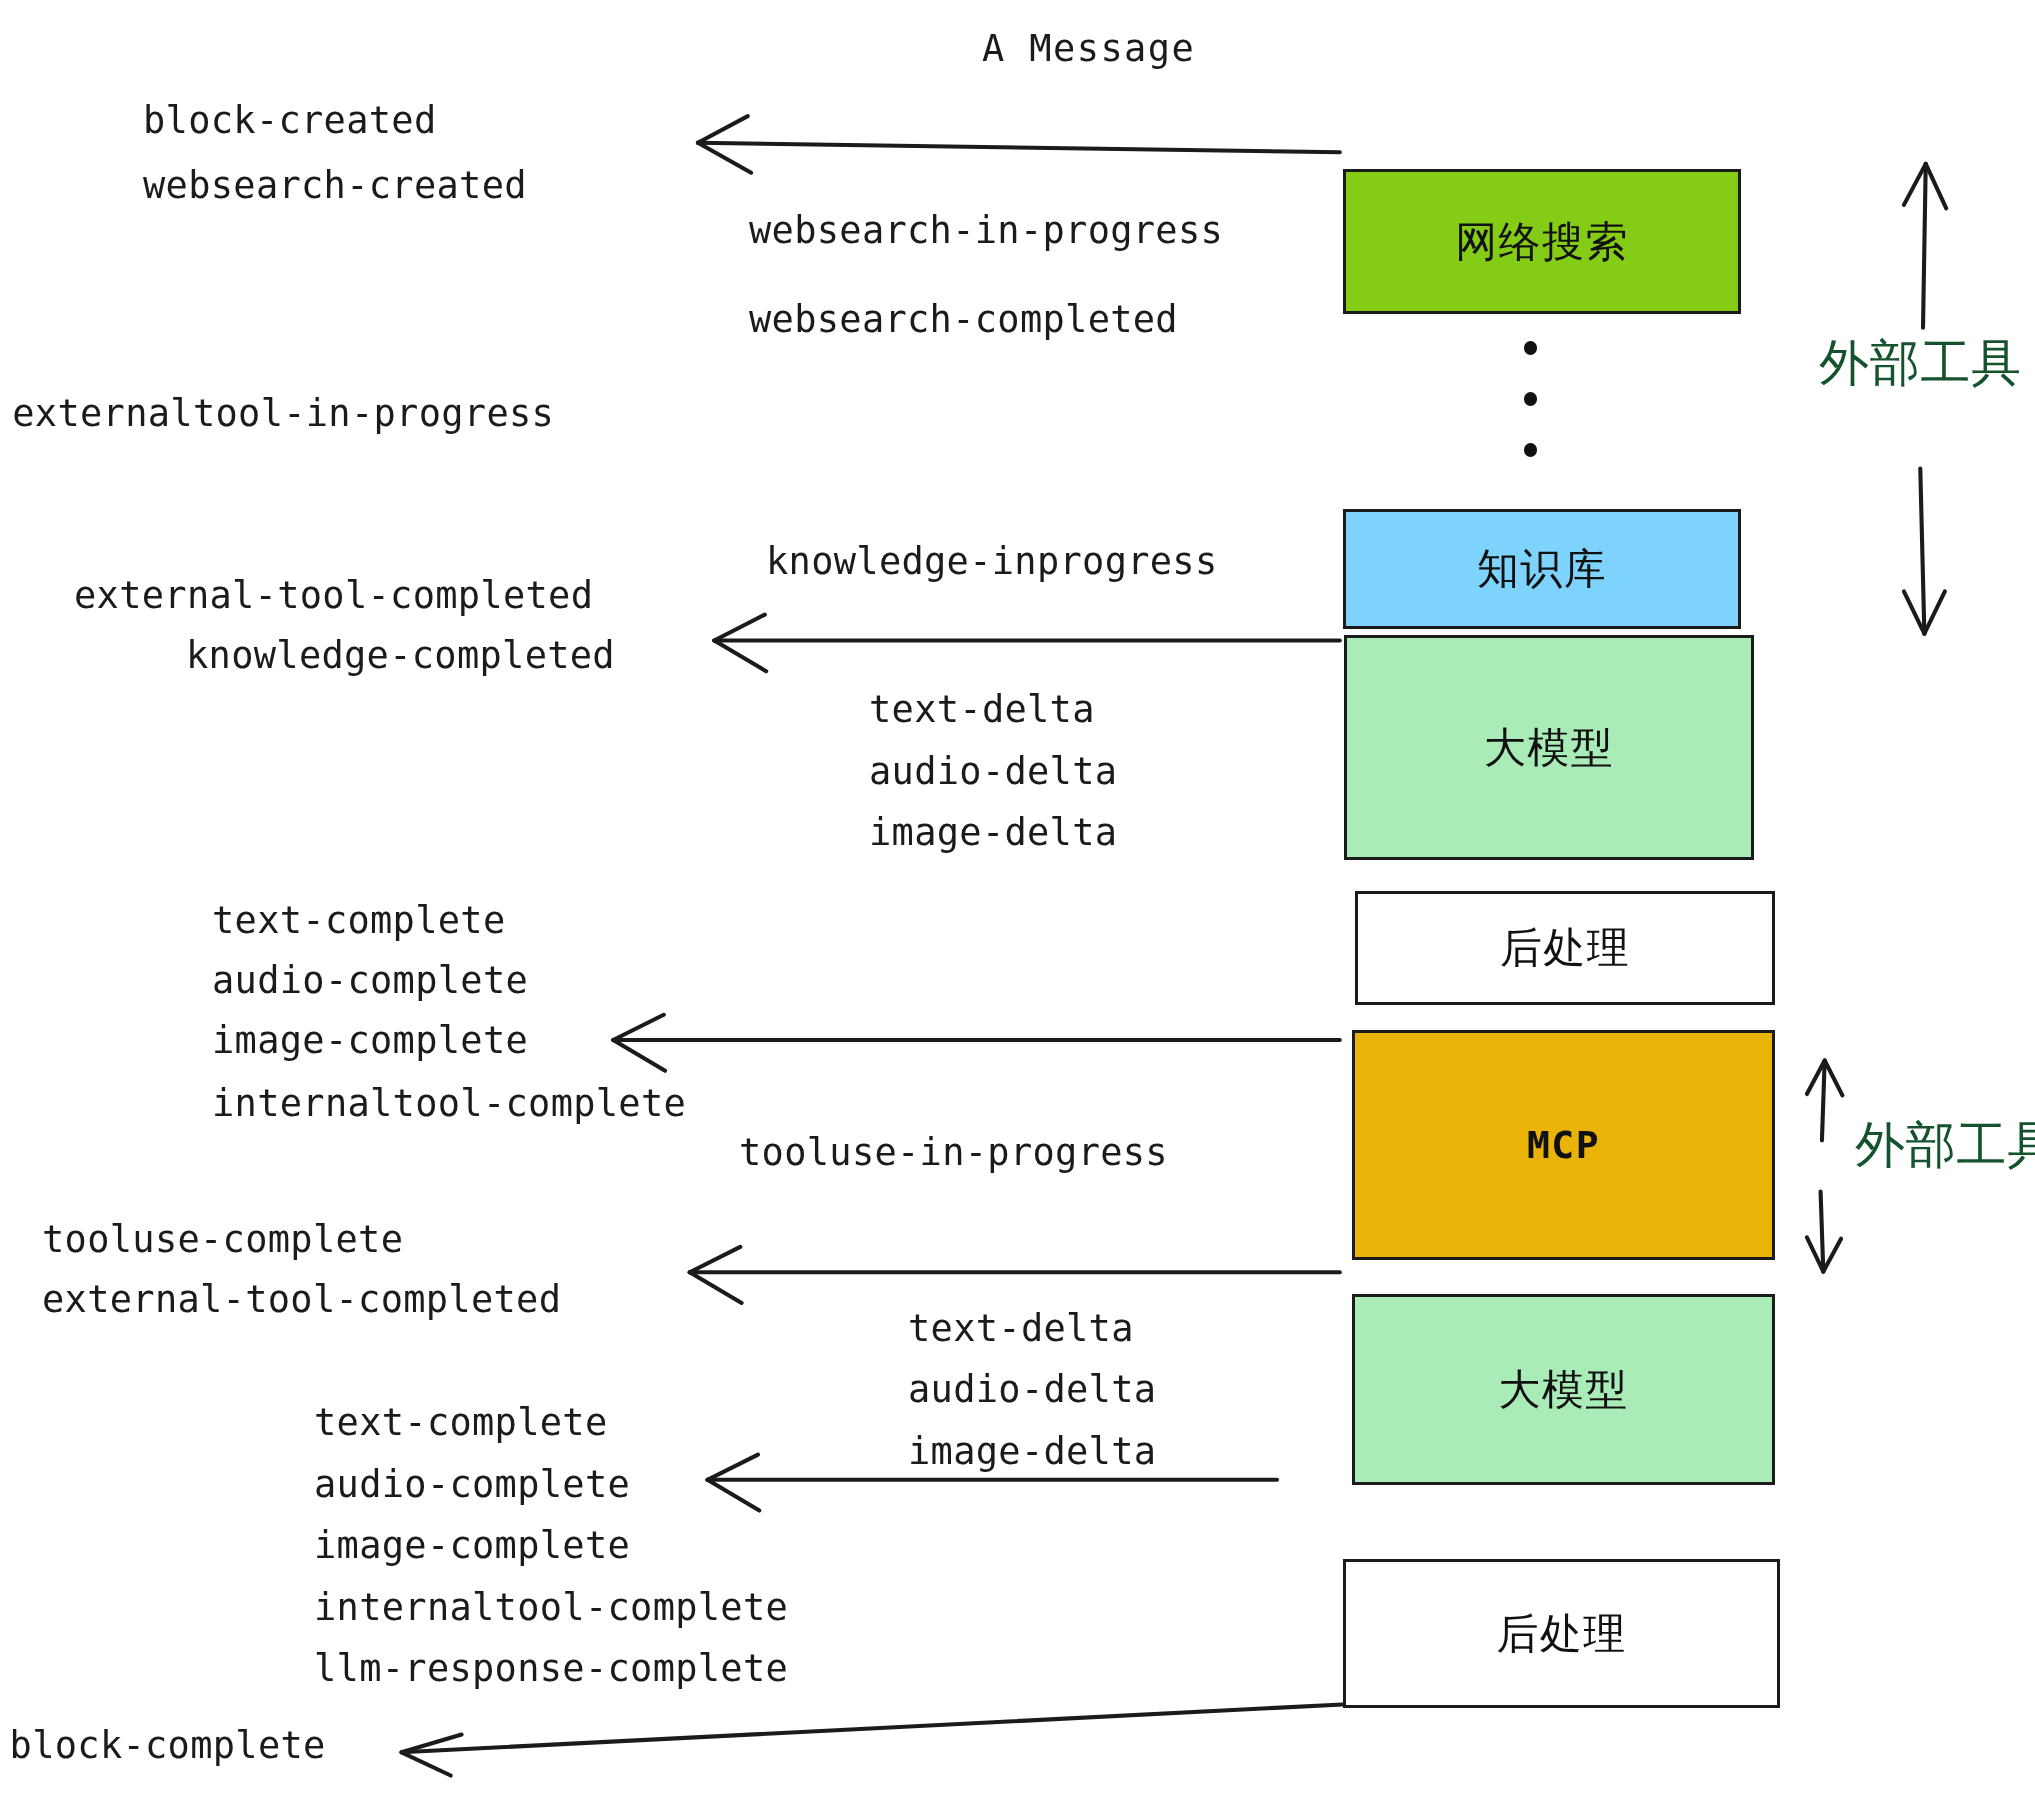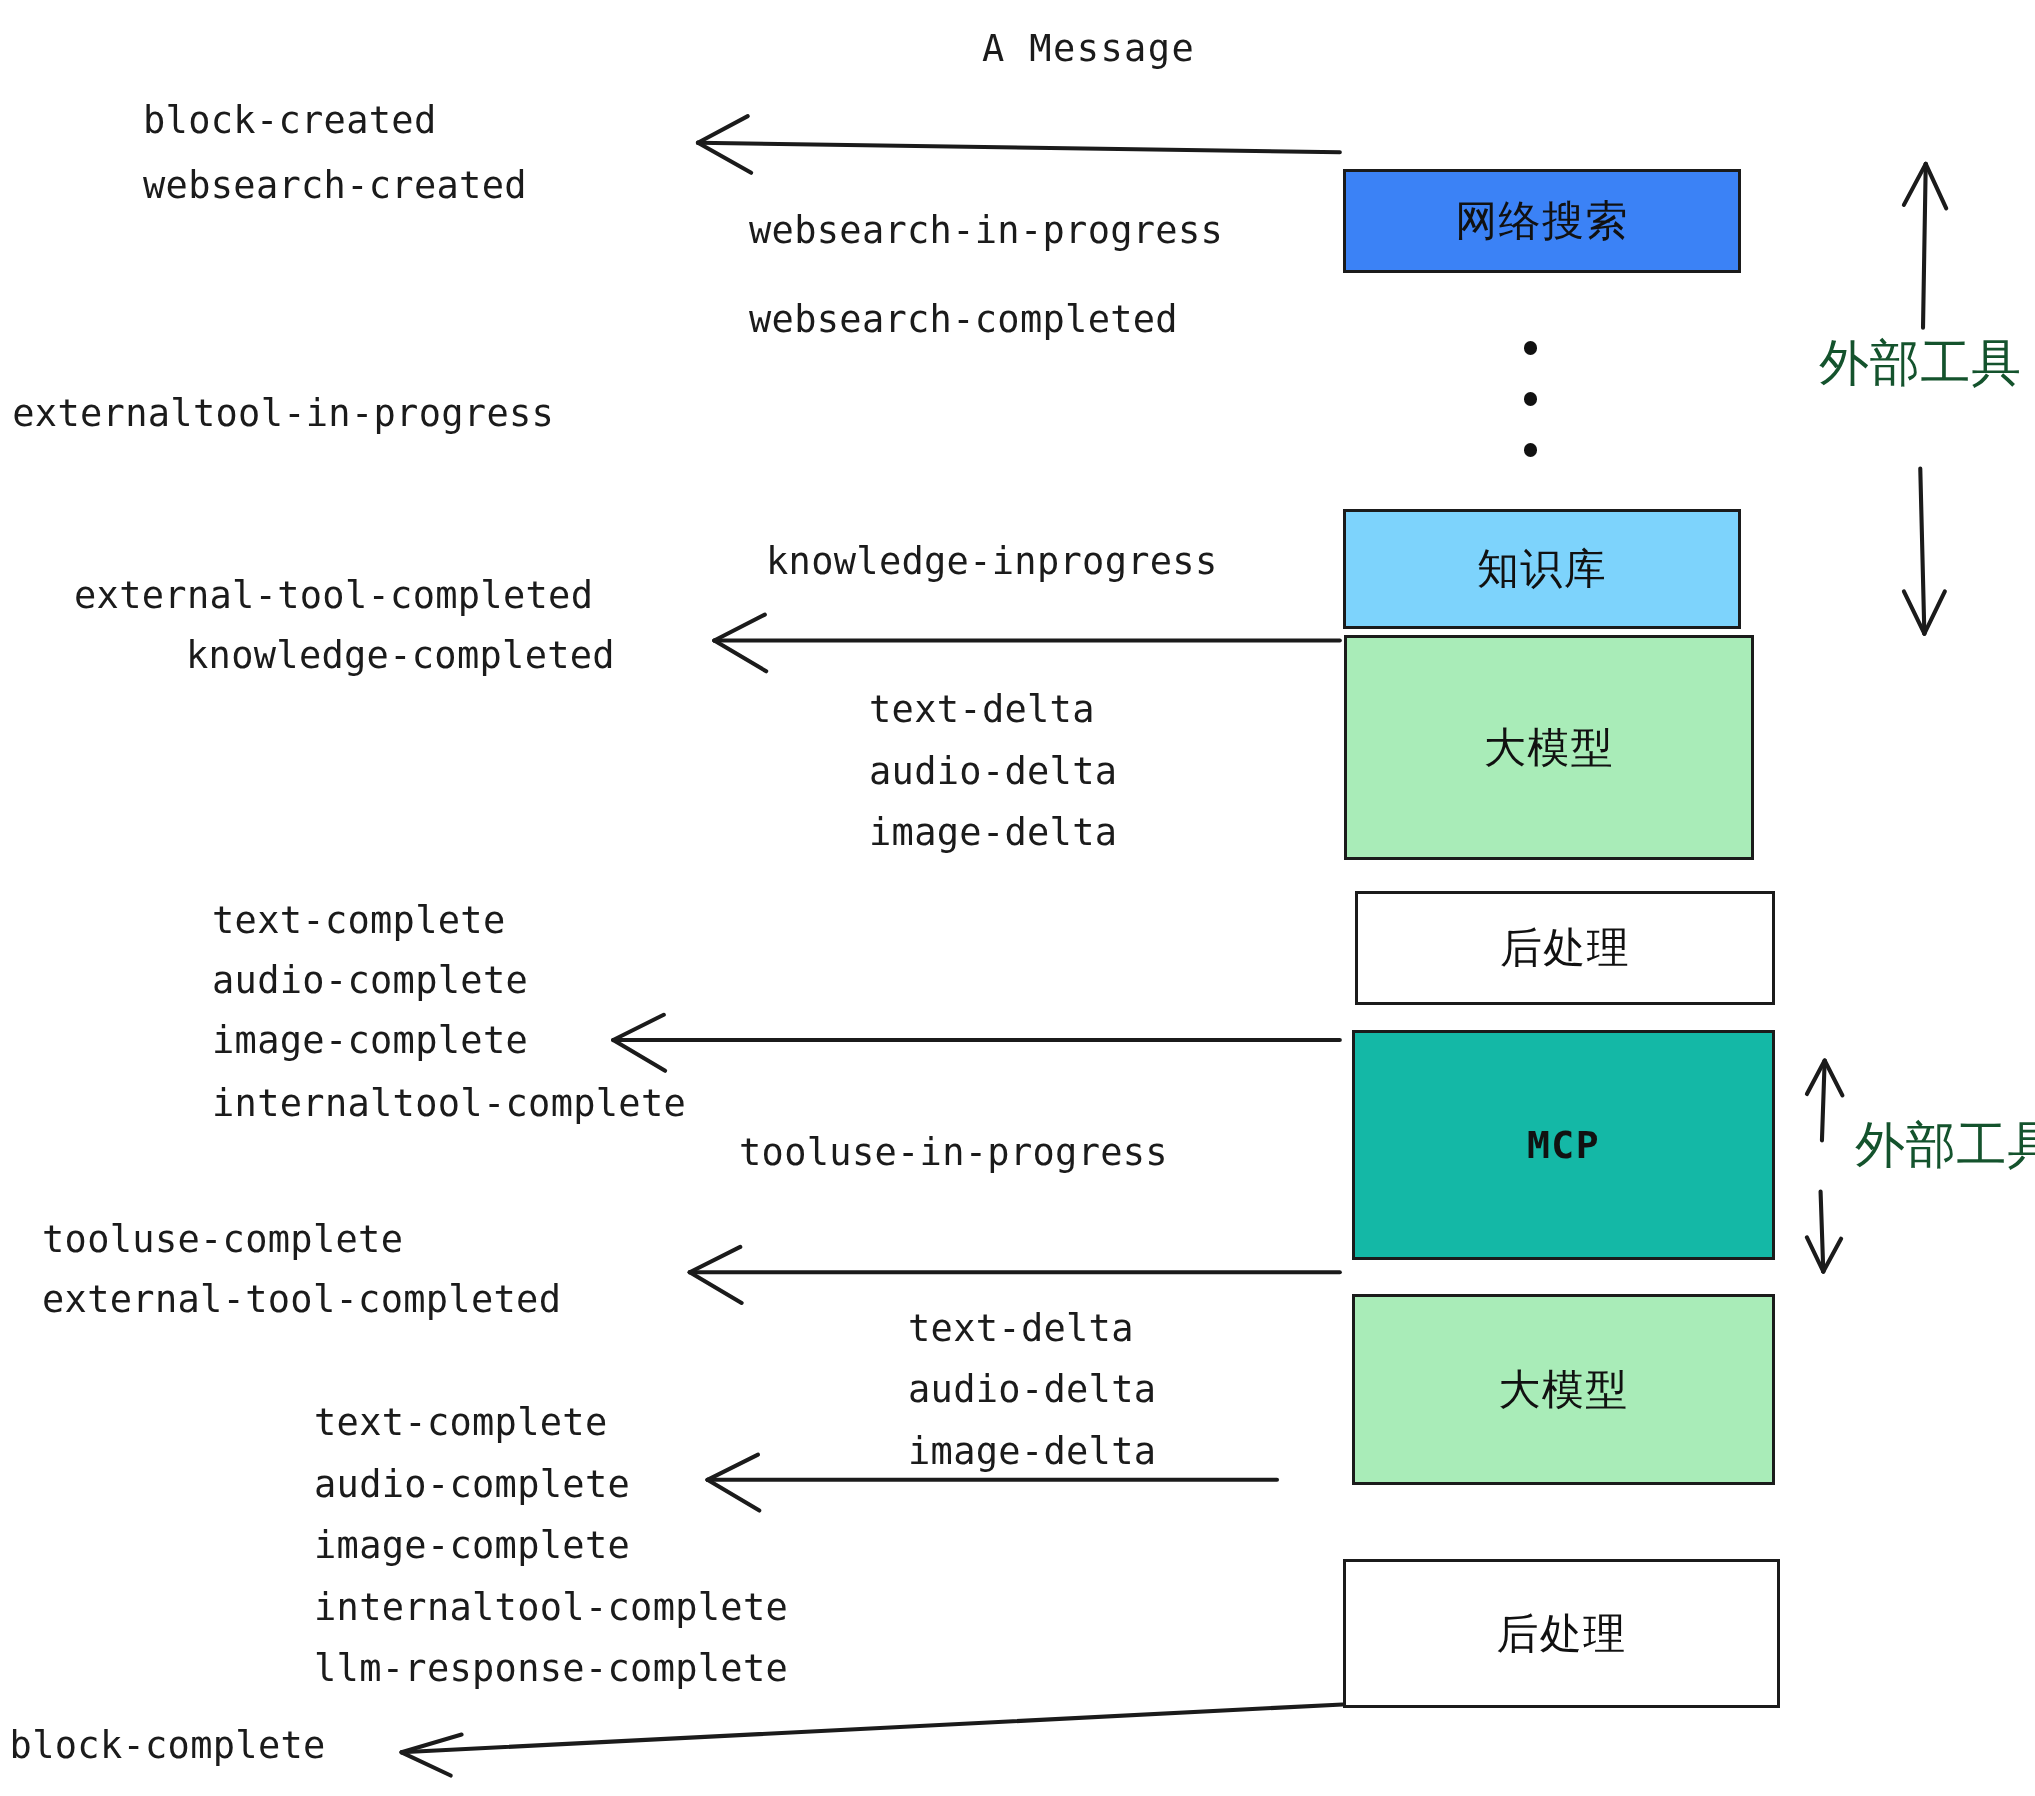--- a/index.html
+++ b/index.html
@@ -127,35 +127,35 @@
 
       <path d="M2672 1553 L 2668 1670"></path>
       <path d="M2672 1553 L 2646 1602"></path>
       <path d="M2672 1553 L 2698 1604"></path>
       <path d="M2666 1745 L 2670 1862"></path>
       <path d="M2670 1862 L 2646 1812"></path>
       <path d="M2670 1862 L 2696 1814"></path>
     </g>
   </svg>
 
-  <div class="node" style="left:1343px; top:169px; width:398px; height:104px; background:#3b82f6;">网络搜索</div>
+  <div class="node" style="left:1343px; top:169px; width:398px; height:145px; background:#84cc16;">网络搜索</div>
 
   <div class="dots" style="left:1523px; top:341px; width:15px; height:116px;">
     <span></span>
       <span></span>
       <span></span>
   </div>
 
   <div class="node" style="left:1343px; top:509px; width:398px; height:120px; background:#7dd3fc;">知识库</div>
 
   <div class="node" style="left:1344px; top:635px; width:410px; height:225px; background:#a9ecb8;">大模型</div>
 
   <div class="node" style="left:1355px; top:891px; width:420px; height:114px; background:#ffffff;">后处理</div>
 
-  <div class="node mcp-node" style="left:1352px; top:1030px; width:423px; height:230px; background:#14b8a6;">MCP</div>
+  <div class="node mcp-node" style="left:1352px; top:1030px; width:423px; height:230px; background:#eab308;">MCP</div>
 
   <div class="node" style="left:1352px; top:1294px; width:423px; height:191px; background:#a9ecb8;">大模型</div>
 
   <div class="node" style="left:1343px; top:1559px; width:437px; height:149px; background:#ffffff;">后处理</div>
 
   <div class="sidelabel" style="left:1819px; top:338px;">外部工具</div>
 
   <div class="sidelabel" style="left:1855px; top:1120px;">外部工具</div>
 
   <div class="evt" style="left:143px; top:102px;">block-created</div>

